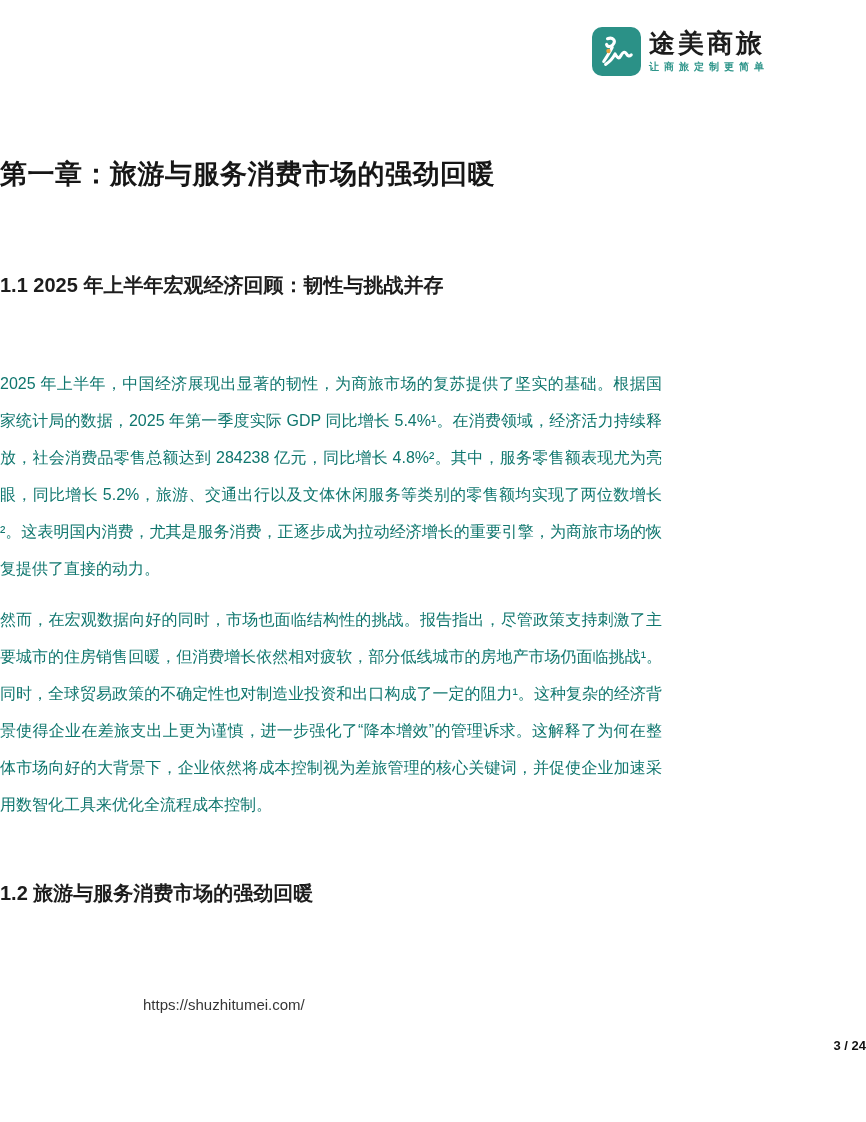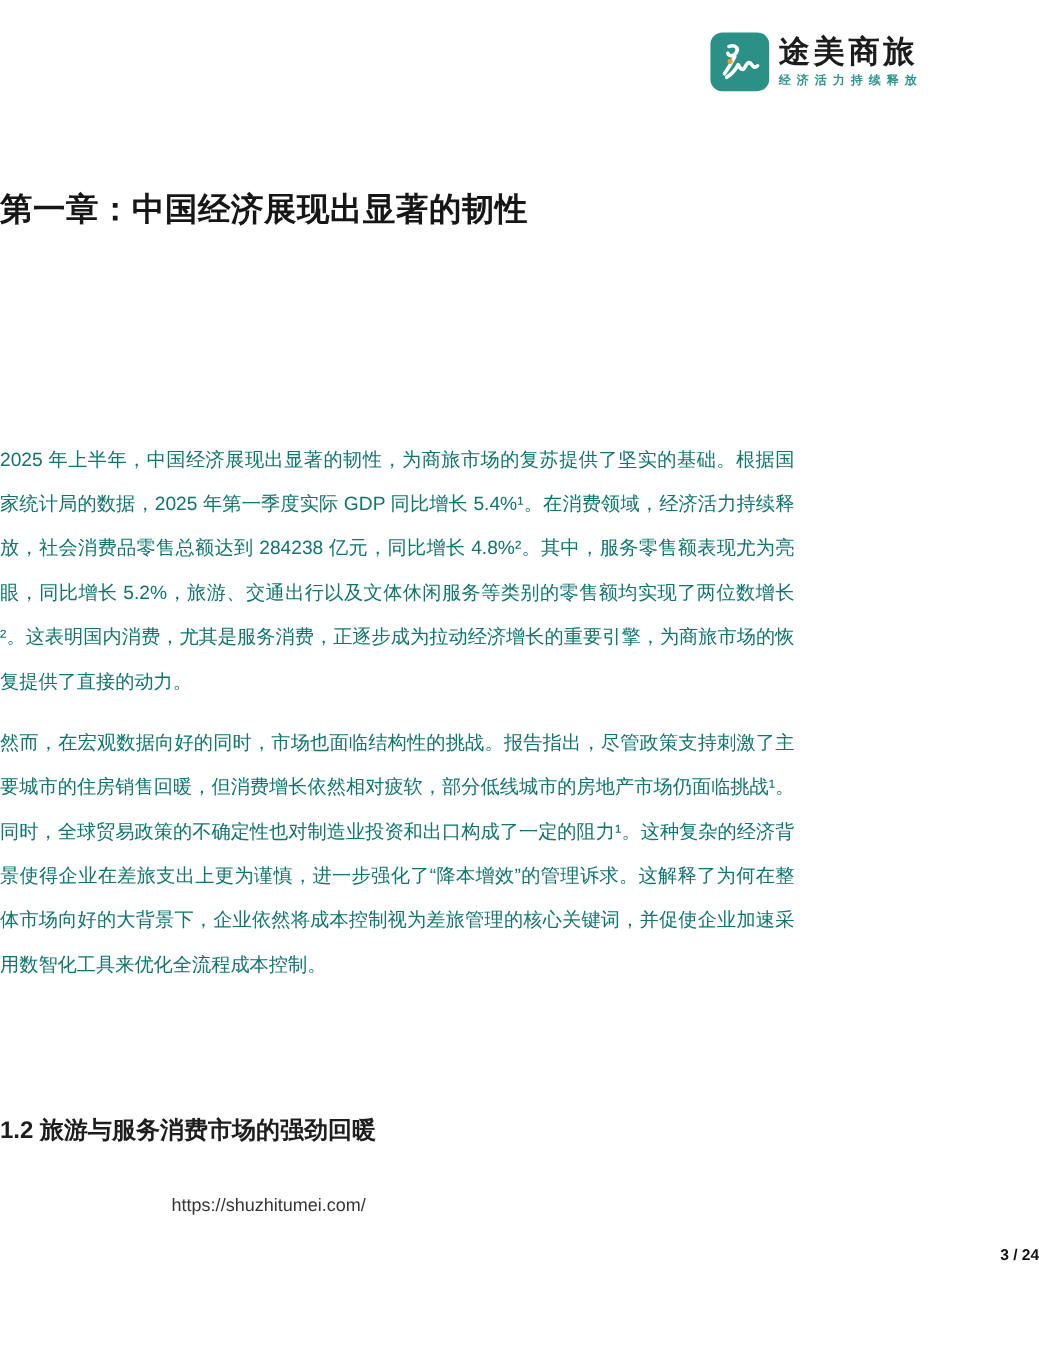--- a/index.html
+++ b/index.html
@@ -64,21 +64,21 @@
   }
   .section-heading {
     position: absolute;
     left: 0;
     width: 662px;
     font-size: 20px;
     font-weight: 700;
     color: #1d1d1d;
   }
   .heading-1-1 { top: 272px; }
-  .heading-1-2 { top: 928px; }
+  .heading-1-2 { top: 880px; }
 
   .body-text {
     position: absolute;
     top: 365px;
     left: 0;
     width: 662px;
   }
   .body-text p {
     font-size: 16px;
     line-height: 37px;
@@ -119,26 +119,27 @@
         <g fill="none" stroke="#ffffff" stroke-width="3.2" stroke-linecap="round" stroke-linejoin="round">
           <path d="M 10 6 C 16 4 19 8 16 12 C 14 15 10 15 9 12"></path>
           <path d="M 6 30 C 10 24 13 19 15 15"></path>
           <path d="M 8 33 C 13 30 16 26 18 22 C 20 26 22 28 24 24 C 26 20 28 19 30 22 C 31.5 24.5 33 25 35 23"></path>
         </g>
         <circle cx="11" cy="19" r="2.3" fill="#E8A23C"></circle>
       </svg>
     </div>
     <div class="logo-text">
       <span class="logo-name">途美商旅</span>
-      <span class="logo-tagline">经济活力持续释放</span>
+      <span class="logo-tagline">让商旅定制更简单</span>
     </div>
   </div>
 
-  <h1 class="chapter-title">第一章：中国经济展现出显著的韧性</h1>
+  <h1 class="chapter-title">第一章：旅游与服务消费市场的强劲回暖</h1>
 
+  <h2 class="section-heading heading-1-1">1.1 2025 年上半年宏观经济回顾：韧性与挑战并存</h2>
 
   <div class="body-text">
     <p>2025 年上半年，中国经济展现出显著的韧性，为商旅市场的复苏提供了坚实的基础。根据国家统计局的数据，2025 年第一季度实际 GDP 同比增长 5.4%¹。在消费领域，经济活力持续释放，社会消费品零售总额达到 284238 亿元，同比增长 4.8%²。其中，服务零售额表现尤为亮眼，同比增长 5.2%，旅游、交通出行以及文体休闲服务等类别的零售额均实现了两位数增长²。这表明国内消费，尤其是服务消费，正逐步成为拉动经济增长的重要引擎，为商旅市场的恢复提供了直接的动力。</p>
     <p>然而，在宏观数据向好的同时，市场也面临结构性的挑战。报告指出，尽管政策支持刺激了主要城市的住房销售回暖，但消费增长依然相对疲软，部分低线城市的房地产市场仍面临挑战¹。同时，全球贸易政策的不确定性也对制造业投资和出口构成了一定的阻力¹。这种复杂的经济背景使得企业在差旅支出上更为谨慎，进一步强化了“降本增效”的管理诉求。这解释了为何在整体市场向好的大背景下，企业依然将成本控制视为差旅管理的核心关键词，并促使企业加速采用数智化工具来优化全流程成本控制。</p>
   </div>
 
   <h2 class="section-heading heading-1-2">1.2 旅游与服务消费市场的强劲回暖</h2>
 
   <a class="footer-url" href="#">https://shuzhitumei.com/</a>
   <div class="page-indicator">3 / 24</div>

